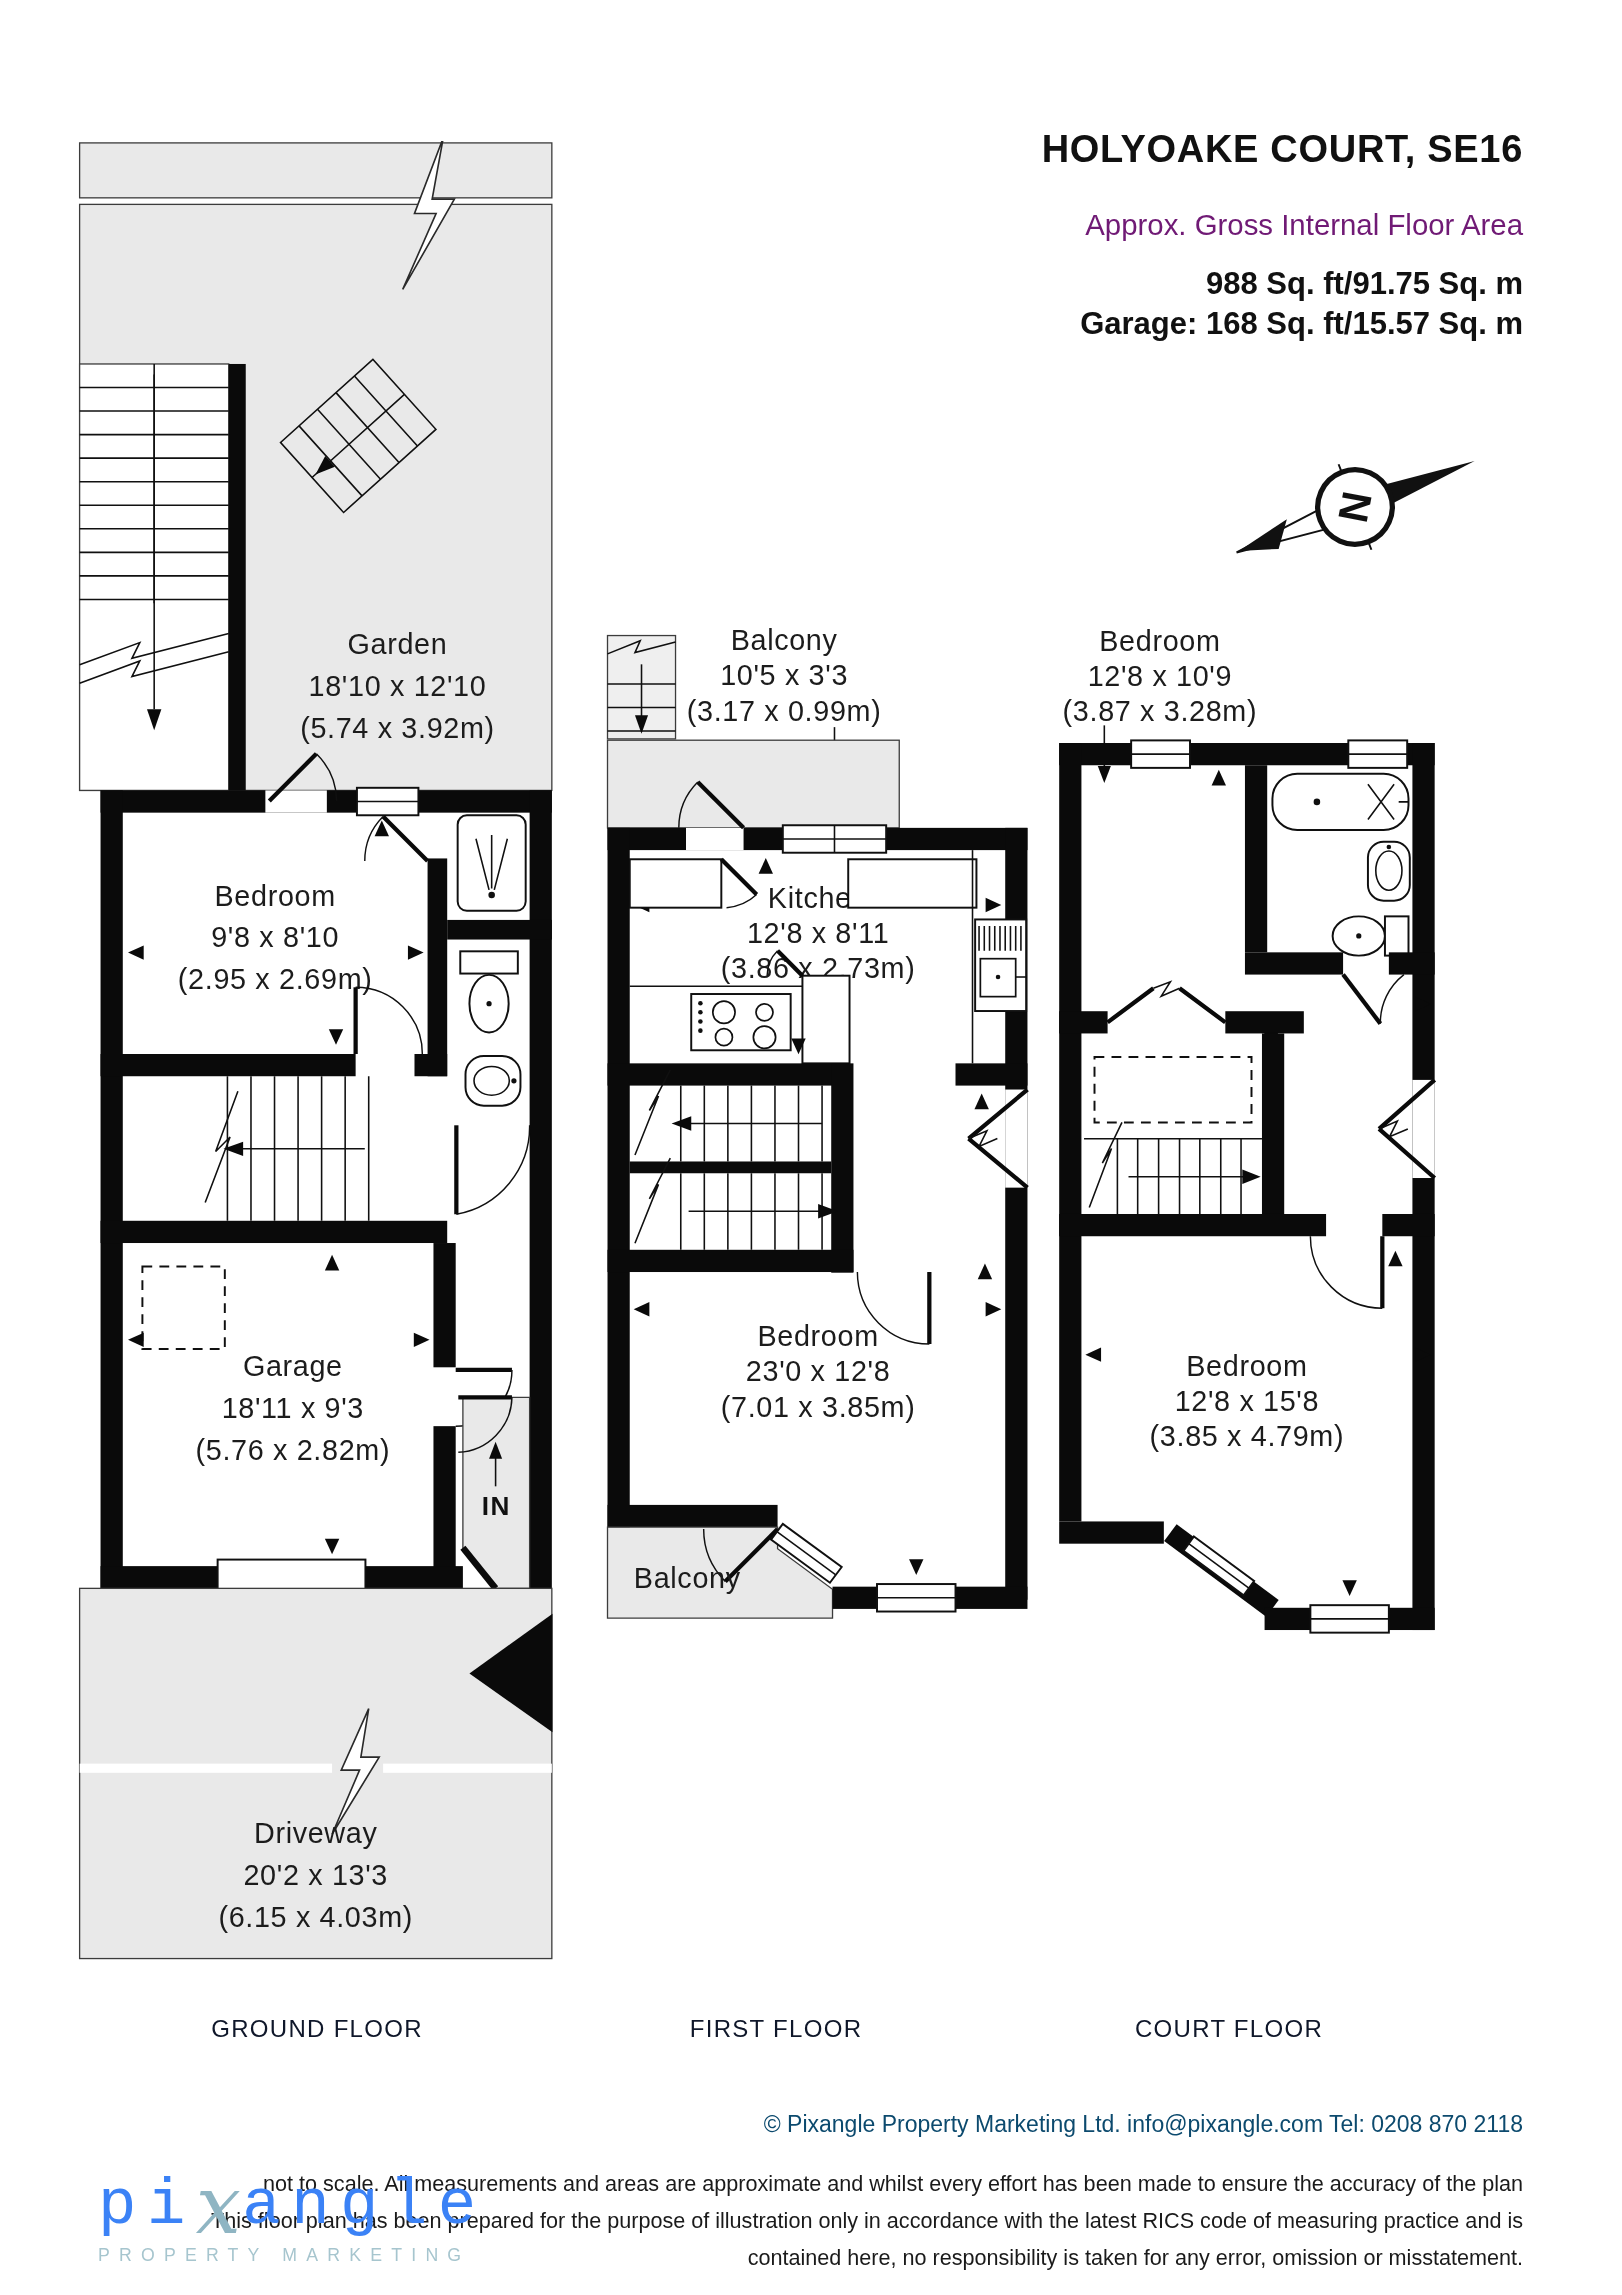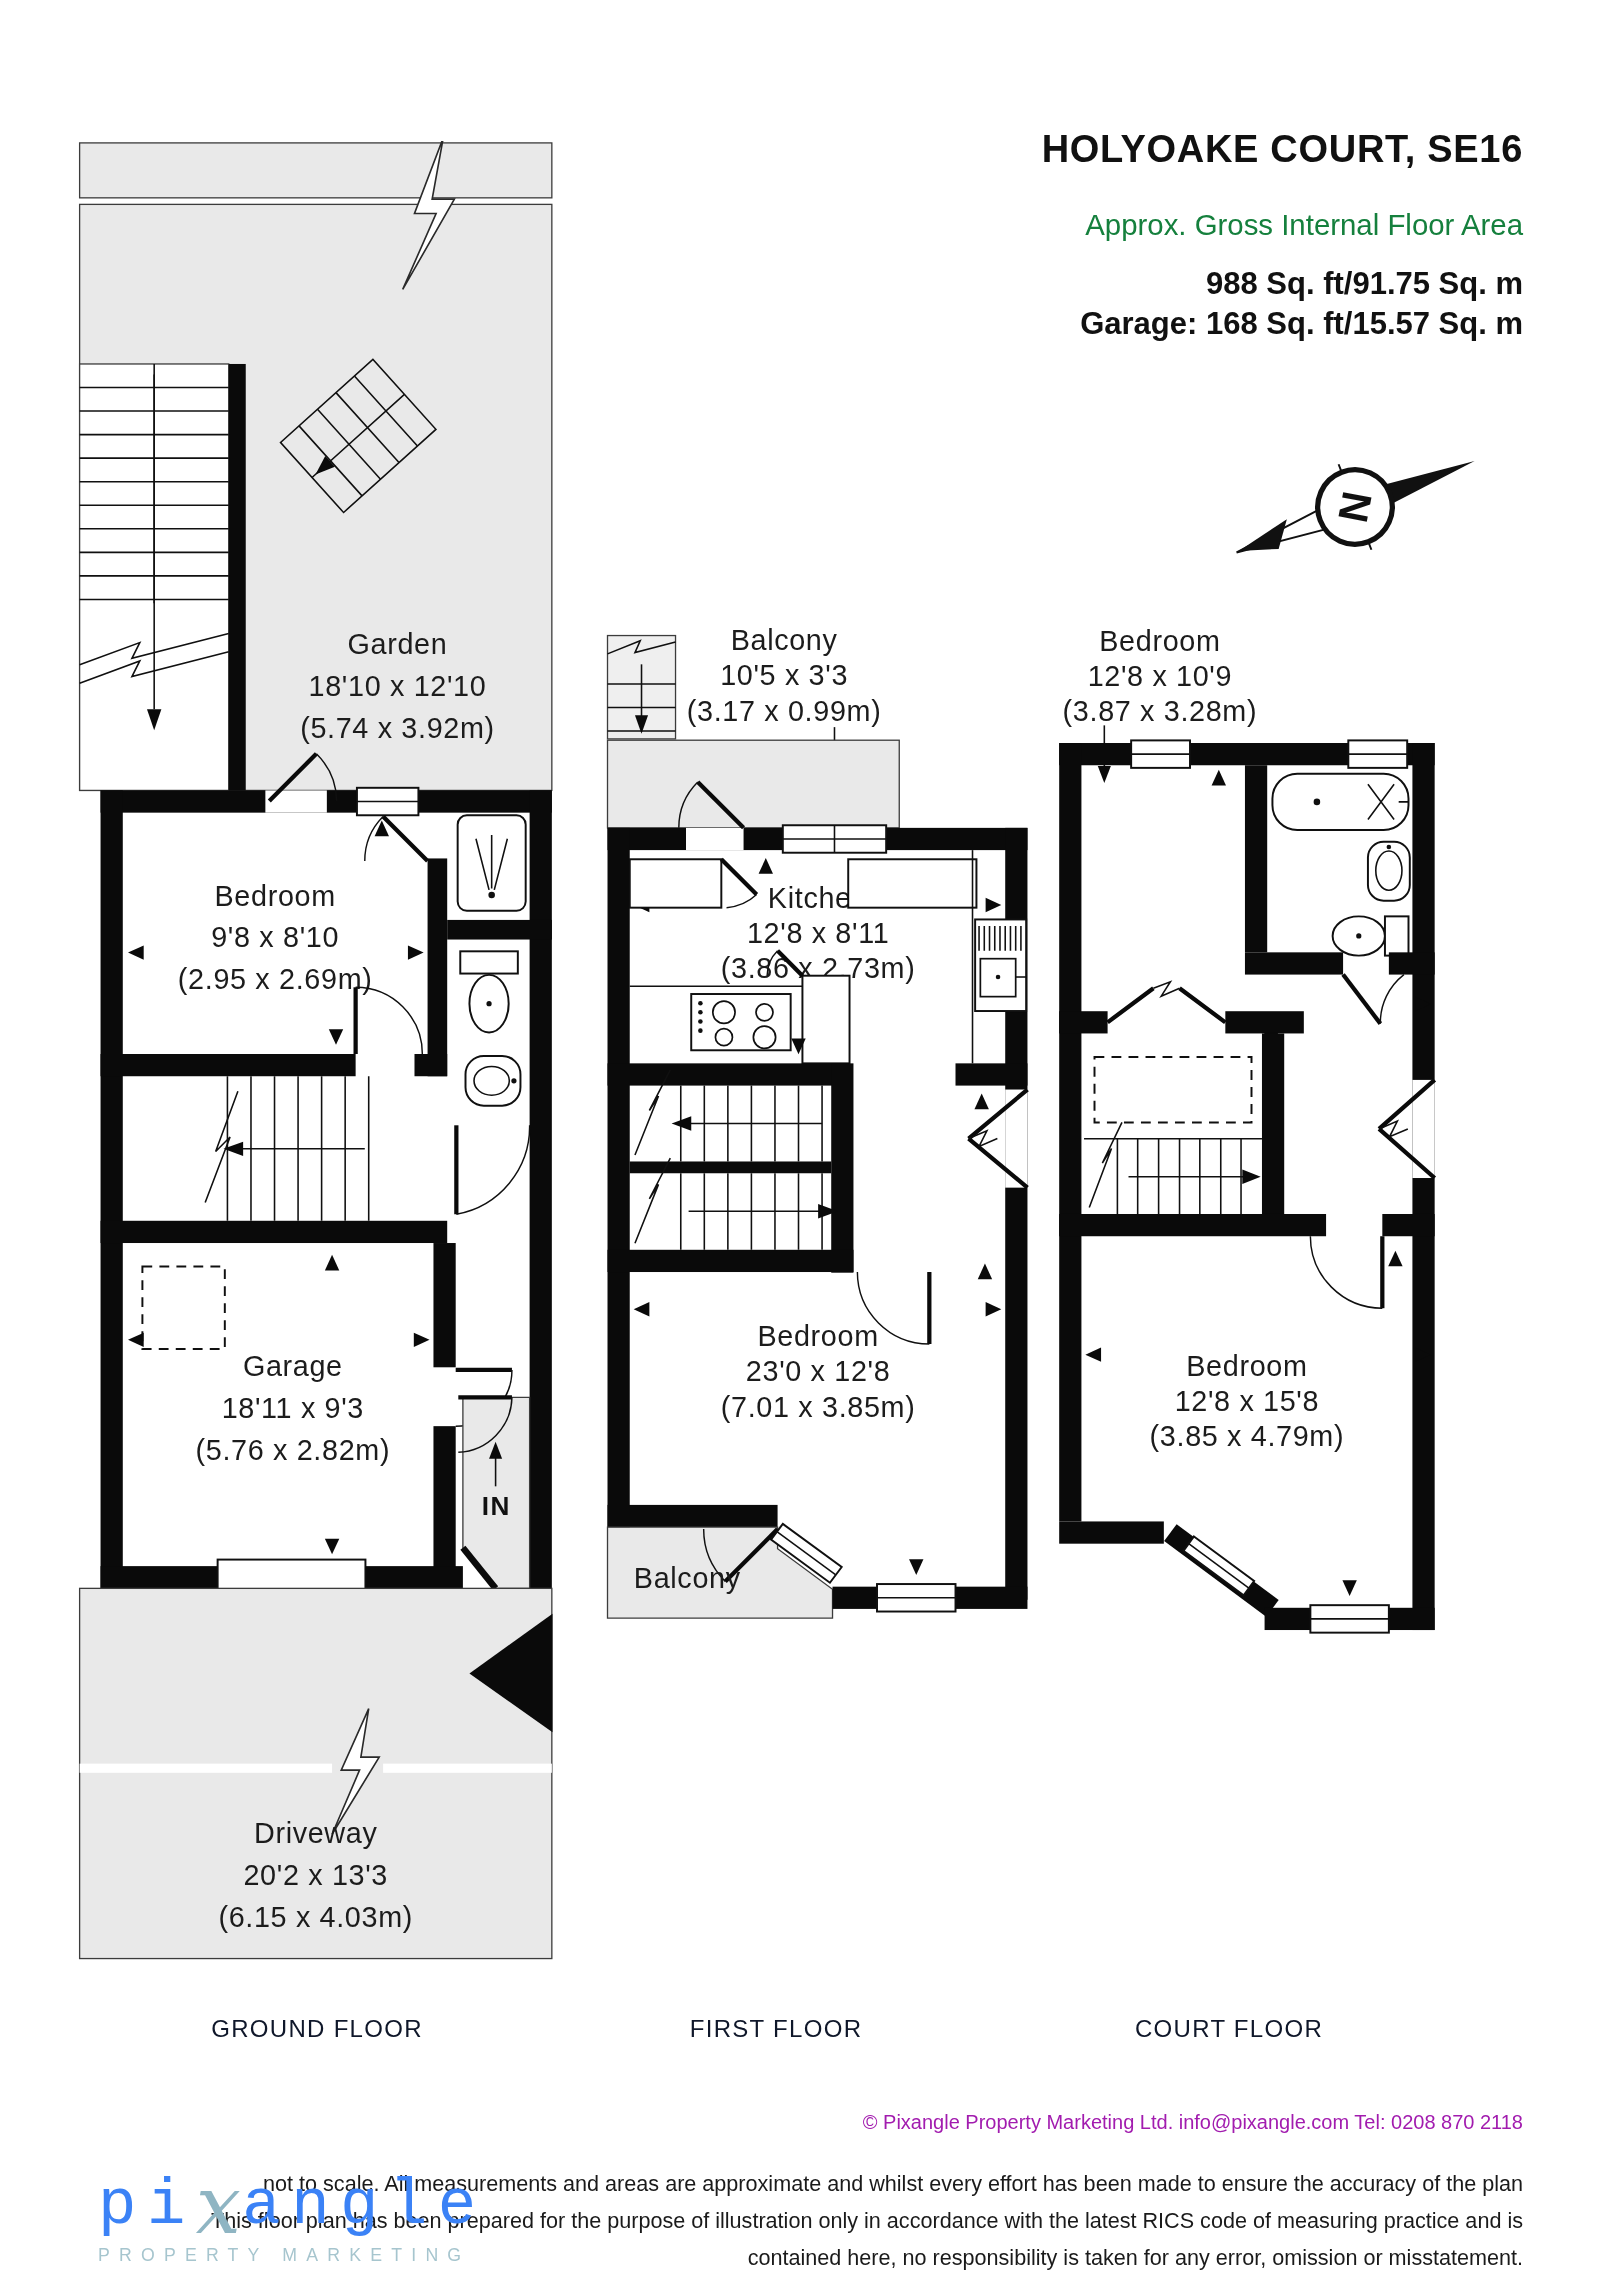--- a/index.html
+++ b/index.html
@@ -1,21 +1,21 @@
 <!DOCTYPE html>
 <html style="font-size:10.5px"><head>
 <meta charset="utf-8">
 <style>
   html,body{margin:0;padding:0;background:#fff;}
   .page{position:relative;width:1600px;height:2295px;background:#fff;overflow:hidden;
         font-family:"Liberation Sans",sans-serif;color:#111;}
   
   .hdr{position:absolute;right:77px;text-align:right;white-space:nowrap;}
   .hdr-title{top:128px;font-size:38px;font-weight:bold;letter-spacing:0.7px;}
-  .hdr-sub{top:208px;font-size:29.4px;font-weight:400;color:#15803d;}
+  .hdr-sub{top:208px;font-size:29.4px;font-weight:400;color:#701a75;}
   .hdr-area1{top:266px;font-size:31px;font-weight:bold;}
   .hdr-area2{top:306px;font-size:31px;font-weight:bold;}
   
   .plan{position:absolute;}
   .wall{fill:#0a0a0a;stroke:none;}
   .outdoor{fill:#e9e9e9;stroke:#3c3c3c;stroke-width:2;}
   .thin{stroke:#101010;stroke-width:2.4;fill:none;}
   .fix{fill:#fff;stroke:#101010;stroke-width:3;}
   .win{fill:#fff;stroke:#101010;stroke-width:3;}
   .arc{stroke:#101010;stroke-width:2.2;fill:none;}
@@ -25,21 +25,21 @@
   .rlabel{font-family:"Liberation Sans",sans-serif;font-size:44px;fill:#1c1c1c;
           text-anchor:middle;letter-spacing:1px;}
   .inlbl{font-family:"Liberation Sans",sans-serif;font-size:40px;font-weight:bold;
          fill:#111;text-anchor:middle;letter-spacing:2px;}
   .nlbl{font-family:"Liberation Sans",sans-serif;font-size:64px;font-weight:bold;fill:#111;
         text-anchor:middle;}
   
   .floorlbl{position:absolute;top:2015px;transform:translateX(-50%);font-size:24px;
             letter-spacing:1.3px;color:#0f172a;white-space:nowrap;}
   
-  .copyright{position:absolute;right:77px;top:2111px;font-size:20px;color:#a21caf;white-space:nowrap;}
+  .copyright{position:absolute;right:77px;top:2111px;font-size:23px;color:#0c4a6e;white-space:nowrap;}
   .disclaimer{position:absolute;right:77px;top:2165px;text-align:right;font-size:21.6px;
               line-height:37px;color:#1a1a1a;white-space:nowrap;}
   
   .logo{position:absolute;left:98px;top:2174px;}
   .logo-word{display:flex;align-items:flex-end;}
   .logo-seg{font-family:"Liberation Mono",monospace;font-size:64px;color:#3b82f6;
             letter-spacing:10.5px;line-height:1;}
   .logo-x{font-family:"DejaVu Serif",serif;font-style:italic;font-size:80px;line-height:.8;
           color:#8fb5c3;margin:0 1.3px 0 0;}
   .logo-tag{margin-top:6.5px;font-size:17.7px;letter-spacing:9.2px;color:#a6c5ce;white-space:nowrap;}

